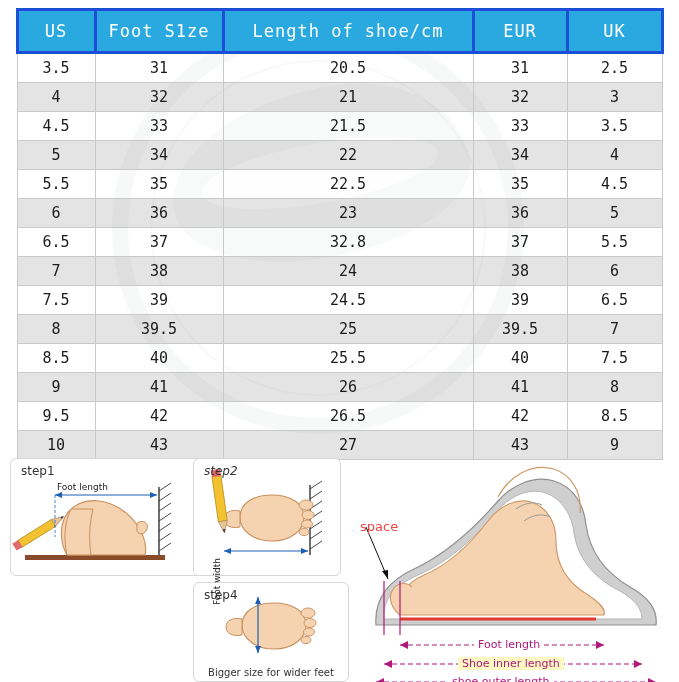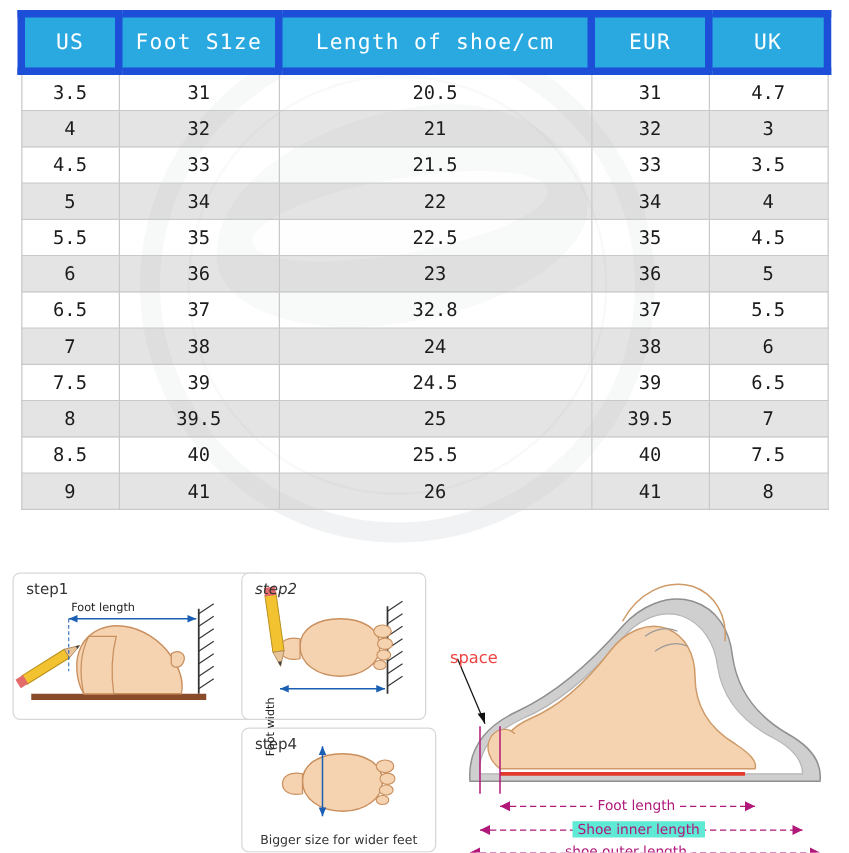--- a/index.html
+++ b/index.html
@@ -70,21 +70,21 @@
     table-layout: fixed;
     font-family: "DejaVu Sans Mono", monospace;
   }
   .size-table th {
     background: #29a9e0;
     color: #ffffff;
     font-weight: normal;
     font-size: 17px;
     height: 38px;
     text-align: center;
-    border: 6px solid #1d4ed8;
+    border: 3px solid #1d4ed8;
     letter-spacing: 1px;
   }
   .size-table td {
     height: 26px;
     text-align: center;
     font-size: 15px;
     color: #1b1b1b;
     border: 1px solid #c9c9c9;
     background: rgba(255,255,255,0.0);
   }
@@ -197,21 +197,21 @@
         <th>EUR</th>
         <th>UK</th>
       </tr>
     </thead>
     <tbody>
       <tr>
         <td>3.5</td>
         <td>31</td>
         <td>20.5</td>
         <td>31</td>
-        <td>4.7</td>
+        <td>2.5</td>
       </tr>
       <tr>
         <td>4</td>
         <td>32</td>
         <td>21</td>
         <td>32</td>
         <td>3</td>
       </tr>
       <tr>
         <td>4.5</td>
@@ -275,20 +275,34 @@
         <td>25.5</td>
         <td>40</td>
         <td>7.5</td>
       </tr>
       <tr>
         <td>9</td>
         <td>41</td>
         <td>26</td>
         <td>41</td>
         <td>8</td>
+      </tr>
+      <tr>
+        <td>9.5</td>
+        <td>42</td>
+        <td>26.5</td>
+        <td>42</td>
+        <td>8.5</td>
+      </tr>
+      <tr>
+        <td>10</td>
+        <td>43</td>
+        <td>27</td>
+        <td>43</td>
+        <td>9</td>
       </tr>
     </tbody>
   </table>
 
   <div class="bottom">
 
     <div class="step-card card1">
       <span class="step-label">step1</span>
       <svg width="170" height="116" viewBox="0 0 170 116">
 
@@ -415,18 +429,18 @@
         <line x1="36" y1="215" x2="294" y2="215" stroke="#b0187a" stroke-width="1" stroke-dasharray="5 3"></line>
         <polygon points="36,215 44,211 44,219" fill="#b0187a"></polygon>
         <polygon points="294,215 286,211 286,219" fill="#b0187a"></polygon>
 
         <line x1="28" y1="233" x2="308" y2="233" stroke="#b0187a" stroke-width="1" stroke-dasharray="5 3"></line>
         <polygon points="28,233 36,229 36,237" fill="#b0187a"></polygon>
         <polygon points="308,233 300,229 300,237" fill="#b0187a"></polygon>
       </svg>
       <span class="space-text">space</span>
       <span class="dim-text" style="left:126px; top:189px; background:#ffffff; padding:0 4px;">Foot length</span>
-      <span class="dim-text" style="left:110px; top:208px; background:#5eead4; padding:0 4px;text-align:right;">Shoe inner length</span>
+      <span class="dim-text" style="left:110px; top:208px; background:#fef9c3; padding:0 4px;text-align:right;">Shoe inner length</span>
       <span class="dim-text" style="left:100px; top:226px; background:#ffffff; padding:0 4px;">shoe outer length</span>
     </div>
 
   </div>
 </div>
 
 </body></html>

